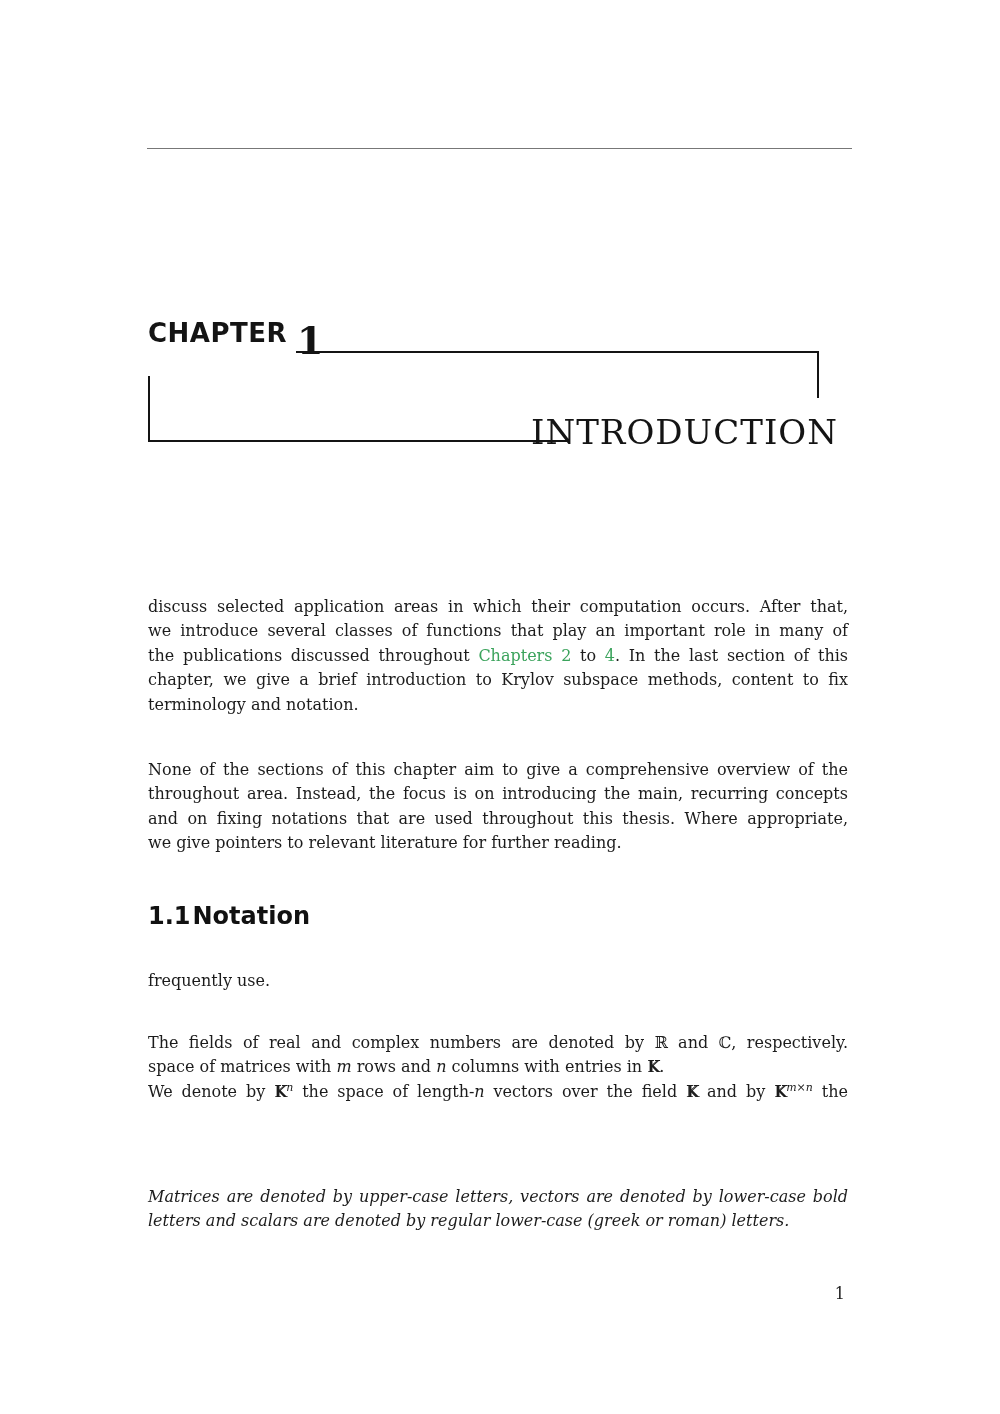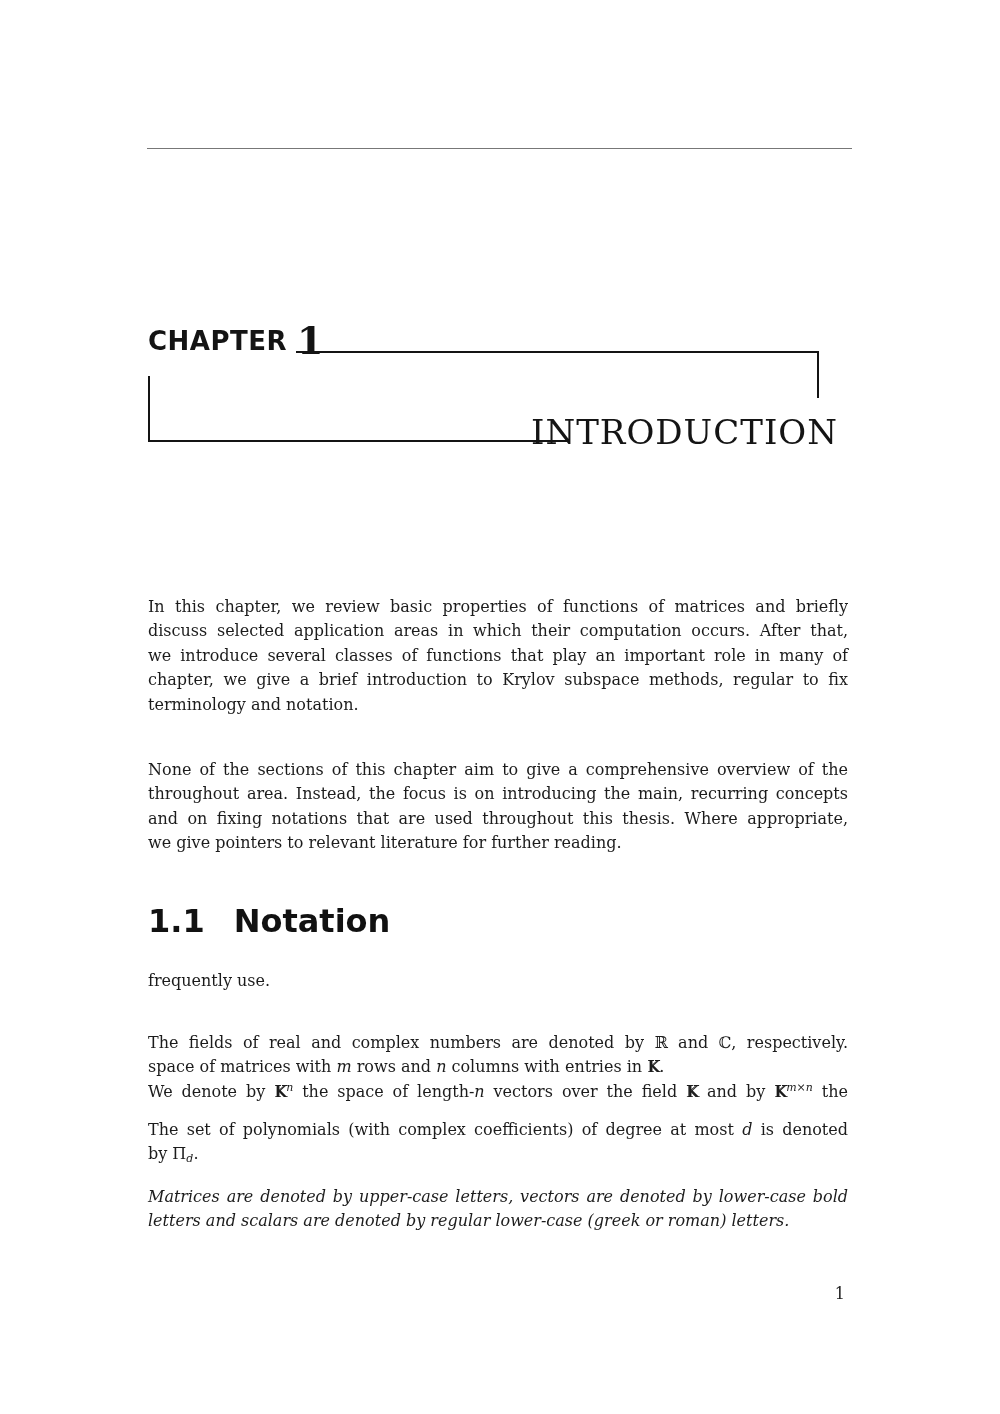--- a/index.html
+++ b/index.html
@@ -4,36 +4,36 @@
 <style>
   html,body{margin:0;padding:0;background:#ffffff;}
   .page{
     position:relative;width:1000px;height:1414px;background:#fff;overflow:hidden;
     color:var(--ink,#1c1c1c);
     font-family:"DejaVu Serif","Liberation Serif",serif;
   }
   
   .top-rule{position:absolute;left:147px;top:148px;width:705px;height:1px;background:var(--header-rule,#777);}
   
-  .chapter-head{position:absolute;left:148px;top:318px;display:flex;align-items:center;gap:10px;}
+  .chapter-head{position:absolute;left:148px;top:318px;display:flex;align-items:flex-start;gap:10px;}
   .ch-label{font-family:"DejaVu Sans","Liberation Sans",sans-serif;font-weight:bold;font-size:26px;letter-spacing:0.5px;color:var(--accent,#141414);}
   .ch-num{font-size:38px;font-weight:bold;color:var(--accent,#141414);}
   .bracket-top{position:absolute;left:296px;top:351px;width:521px;height:45px;
     border-top:2px solid var(--accent,#141414);border-right:2px solid var(--accent,#141414);}
   .bracket-bottom{position:absolute;left:148px;top:376px;width:420px;height:64px;
     border-left:2px solid var(--accent,#141414);border-bottom:2px solid var(--accent,#141414);}
   .ch-title{position:absolute;right:162px;top:412px;font-size:34px;letter-spacing:1px;color:var(--accent,#141414);}
   
   .para{position:absolute;left:148px;width:700px;font-size:16px;line-height:24.4px;}
   .line{text-align:justify;text-align-last:justify;}
   .line.last{text-align-last:left;}
   .para.p1{top:595px;} .para.p2{top:758px;} .para.p3{top:969px;}
   .para.p4{top:1031px;} .para.p5{top:1118px;} .para.p6{top:1185px;font-style:italic;}
-  .sec{position:absolute;left:148px;top:902px;margin:0;display:flex;gap:29px;
-    font-family:"DejaVu Sans","Liberation Sans",sans-serif;font-weight:bold;font-size:32px;color:#111;text-align:right;}
+  .sec{position:absolute;left:148px;top:902px;margin:0;display:flex;gap:2px;
+    font-family:"DejaVu Sans","Liberation Sans",sans-serif;font-weight:bold;font-size:24px;color:#111;text-align:right;}
   .green{color:var(--link-green,#3ba35c);}
   .para sup{font-size:11px;line-height:0;vertical-align:6px;}
   .para sub{font-size:11px;line-height:0;vertical-align:-3px;}
   
   .dbl{position:relative;display:inline-block;}
   .dbl::after{content:attr(data-ch);position:absolute;left:1.3px;top:0;}
   .pageno{position:absolute;left:148px;top:1284px;width:697px;text-align:right;font-size:16px;}
 </style>
 </head>
 <body>
@@ -43,24 +43,24 @@
 
   <div class="chapter-head">
     <span class="ch-label">CHAPTER</span>
     <span class="ch-num">1</span>
   </div>
   <div class="bracket-top"></div>
   <div class="bracket-bottom"></div>
   <div class="ch-title">INTRODUCTION</div>
 
   <div class="para p1">
-      <div class="line">In this chapter, we review basic properties of functions of matrices and briefly</div>
       <div class="line">discuss selected application areas in which their computation occurs. After that,</div>
       <div class="line">we introduce several classes of functions that play an important role in many of</div>
-      <div class="line">chapter, we give a brief introduction to Krylov subspace methods, regular to fix</div>
+      <div class="line">the publications discussed throughout <span class="green">Chapters 2</span> to <span class="green">4</span>. In the last section of this</div>
+      <div class="line">chapter, we give a brief introduction to Krylov subspace methods, content to fix</div>
       <div class="line last">terminology and notation.</div>
     </div>
   <div class="para p2">
       <div class="line">None of the sections of this chapter aim to give a comprehensive overview of the</div>
       <div class="line">throughout area. Instead, the focus is on introducing the main, recurring concepts</div>
       <div class="line">and on fixing notations that are used throughout this thesis. Where appropriate,</div>
       <div class="line last">we give pointers to relevant literature for further reading.</div>
     </div>
 
   <h2 class="sec">
@@ -69,23 +69,19 @@
   </h2>
 
   <div class="para p3">
       <div class="line last">frequently use.</div>
     </div>
   <div class="para p4">
       <div class="line">The fields of real and complex numbers are denoted by ℝ and ℂ, respectively.</div>
       <div class="line last">space of matrices with <i>m</i> rows and <i>n</i> columns with entries in <span class="dbl" data-ch="K">K</span>.</div>
       <div class="line">We denote by <span class="dbl" data-ch="K">K</span><sup><i>n</i></sup> the space of length-<i>n</i> vectors over the field <span class="dbl" data-ch="K">K</span> and by <span class="dbl" data-ch="K">K</span><sup><i>m</i>×<i>n</i></sup> the</div>
     </div>
-  <div class="para p5">
-      <div class="line">The set of polynomials (with complex coefficients) of degree at most <i>d</i> is denoted</div>
-      <div class="line last">by Π<sub><i>d</i></sub>.</div>
-    </div>
   <div class="para p6">
       <div class="line">Matrices are denoted by upper-case letters, vectors are denoted by lower-case bold</div>
       <div class="line last">letters and scalars are denoted by regular lower-case (greek or roman) letters.</div>
     </div>
 
   <div class="pageno">1</div>
 </div>
 
 </body></html>

